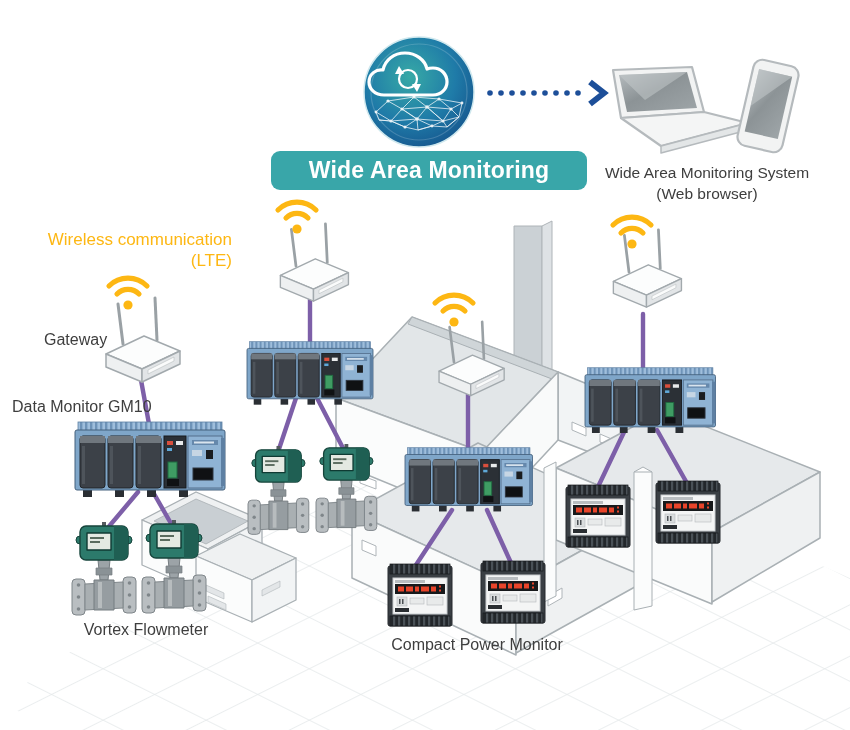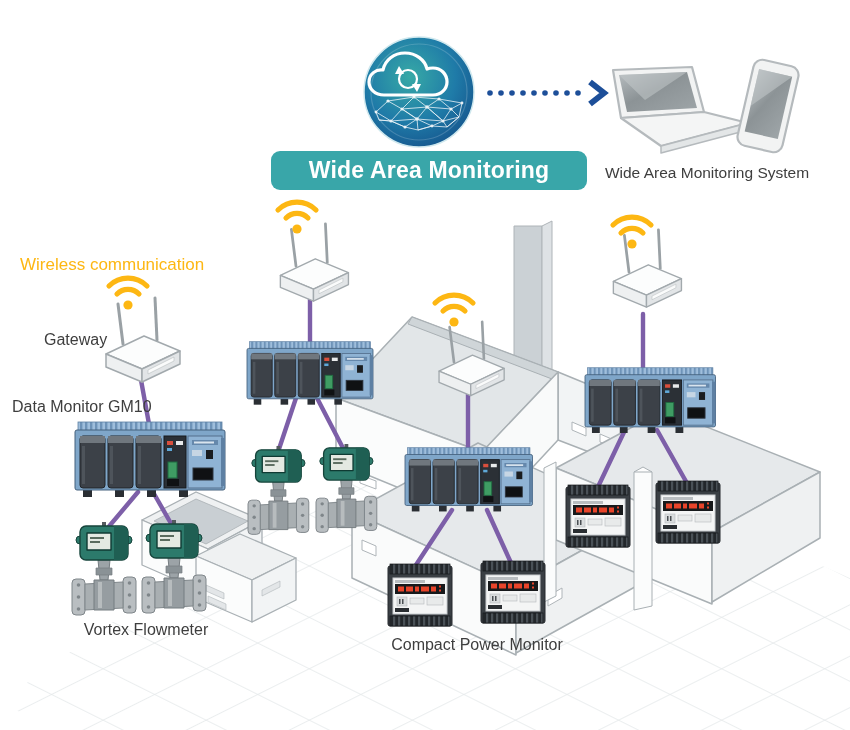--- a/index.html
+++ b/index.html
@@ -14,22 +14,22 @@
           font-family:"Liberation Sans",sans-serif;}
   .scene{position:absolute;left:0;top:0;}
   .lbl{position:absolute;color:var(--label-gray);font-size:16px;line-height:17px;}
   .lbl.center{text-align:center;}
   .banner{position:absolute;left:271px;top:151px;width:316px;height:39px;
           background:var(--accent-teal);border-radius:9px;color:#fff;
           font-size:23px;font-weight:700;text-align:center;line-height:39px;
           letter-spacing:0.2px;}
   .client-label{position:absolute;left:584px;top:162px;width:246px;text-align:center;
           font-size:15.5px;line-height:21px;color:var(--label-gray);}
-  .wireless-label{position:absolute;left:20px;top:229px;width:212px;text-align:left;
-          font-size:17px;line-height:21px;color:var(--wireless-yellow);margin-top:25px;}
+  .wireless-label{position:absolute;left:20px;top:229px;width:212px;text-align:right;
+          font-size:17px;line-height:21px;color:var(--wireless-yellow);}
 </style>
 </head>
 <body>
 
 <div class="canvas">
 
 <svg class="scene" width="850" height="730" viewBox="0 0 850 730">
   <defs>
     <radialGradient id="cg" cx="42%" cy="36%" r="75%">
       <stop offset="0%" stop-color="#37A9A6"></stop>
@@ -317,24 +317,26 @@
     <rect x="745" y="62" width="46" height="88" rx="9" fill="#F2F3F3" stroke="#B5BABD" stroke-width="2.2"></rect>
     <rect x="751" y="72" width="34" height="64" fill="url(#scr)"></rect>
     <polygon points="751,72 785,72 751,110" fill="#C3C9CB" opacity="0.55"></polygon>
   </g>
 </svg>
 
 <div class="banner">Wide Area Monitoring System</div>
 
 <div class="client-label">
   <div>Wide Area Monitoring System</div>
+  <div>(Web browser)</div>
 </div>
 
 <div class="wireless-label">
   <div>Wireless communication</div>
+  <div>(LTE)</div>
 </div>
 
 <div class="lbl" style="left:44px;top:331px;">Gateway</div>
 
 <div class="lbl" style="left:12px;top:398px;">Data Monitor GM10</div>
 
 <div class="lbl center" style="left:377px;top:636px;width:200px;">Compact Power Monitor</div>
 
 <div class="lbl center" style="left:46px;top:621px;width:200px;">Vortex Flowmeter</div>
 

